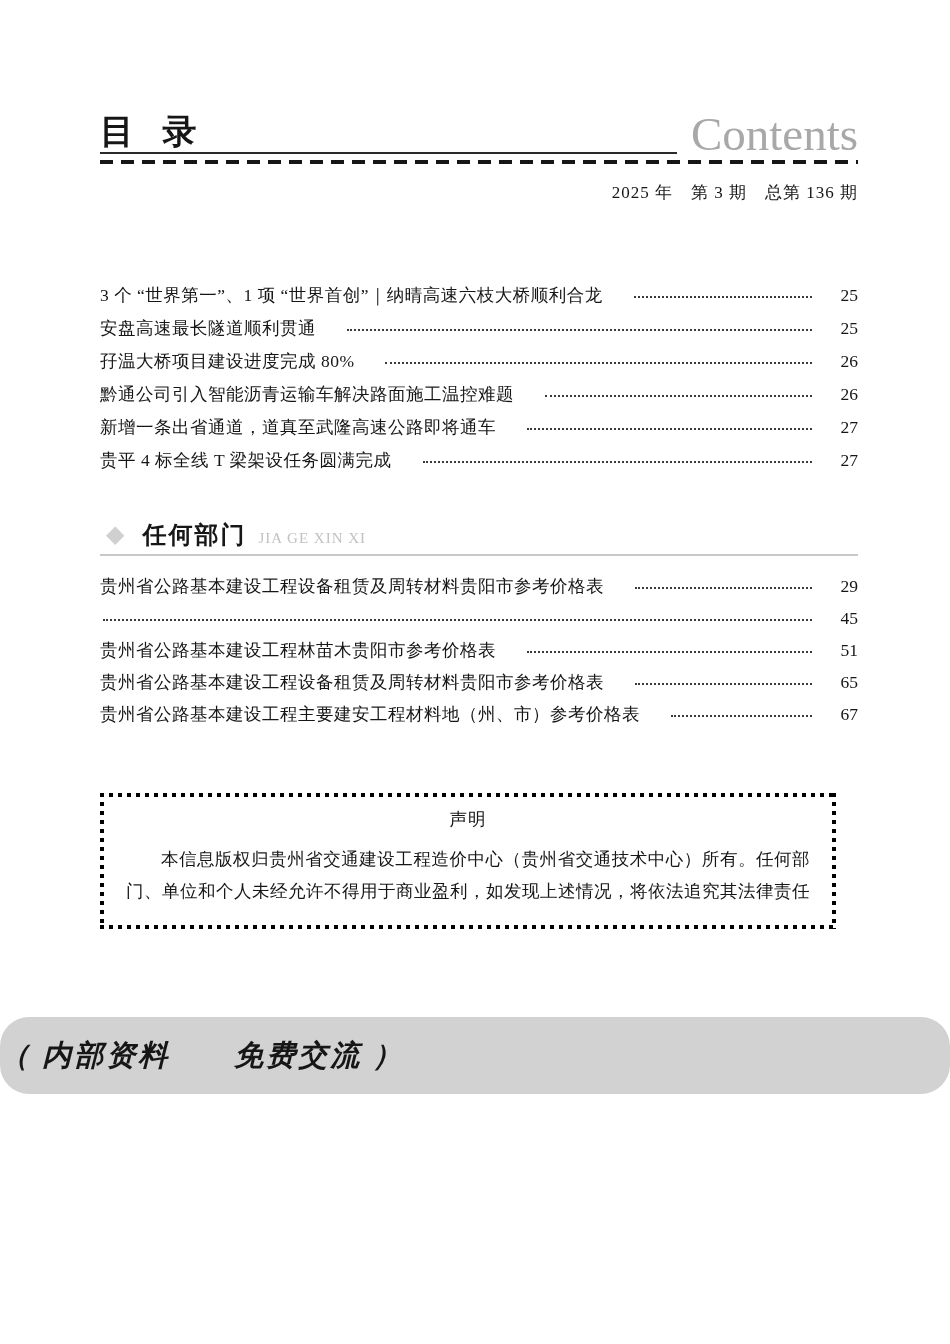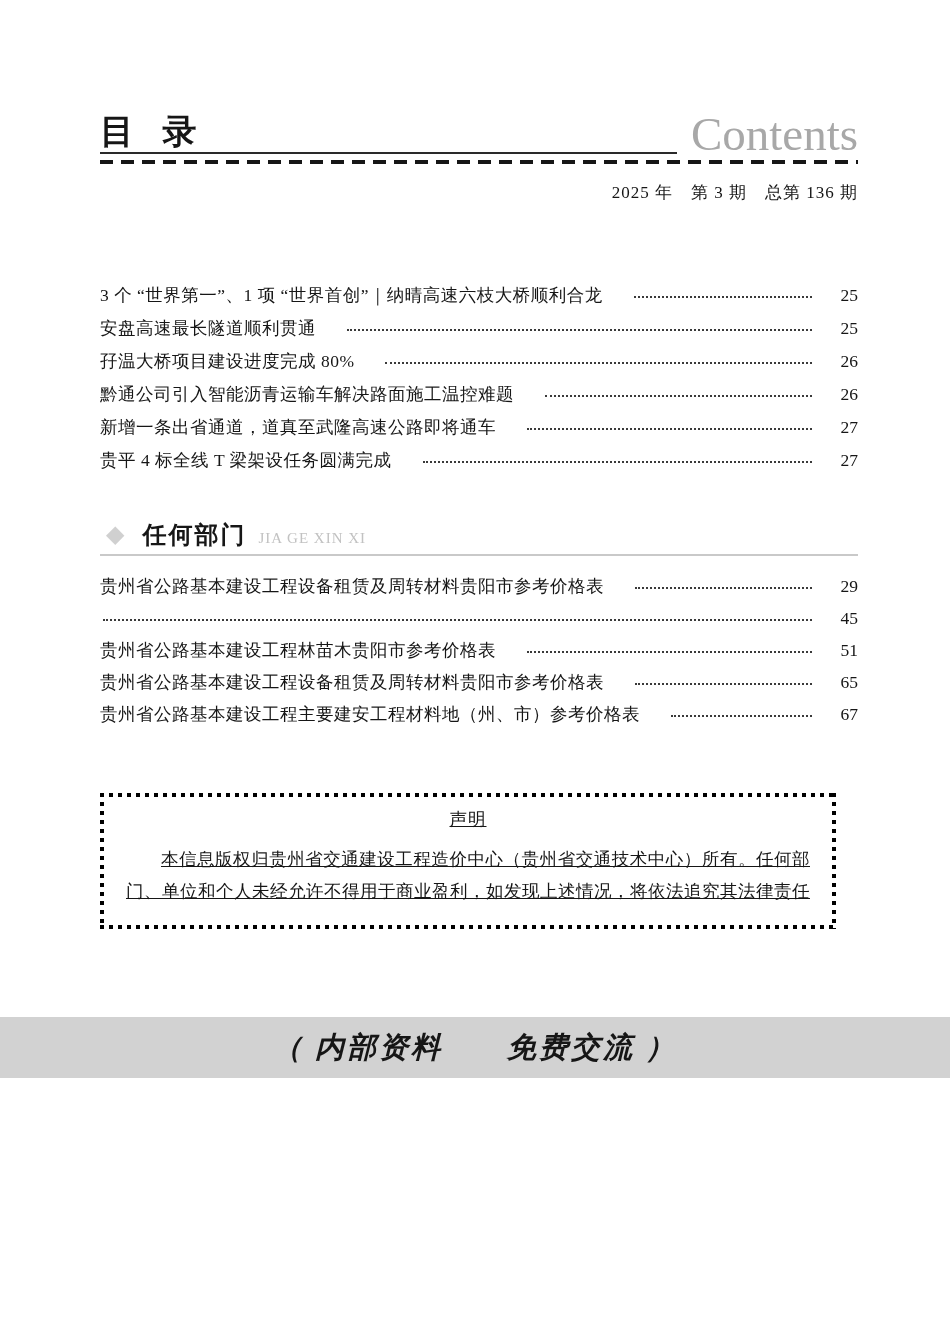--- a/index.html
+++ b/index.html
@@ -89,33 +89,32 @@
     position:relative;
     
     background-image:
       repeating-linear-gradient(to right,#000 0 4px,transparent 4px 9px),
       repeating-linear-gradient(to right,#000 0 4px,transparent 4px 9px),
       repeating-linear-gradient(to bottom,#000 0 4px,transparent 4px 9px),
       repeating-linear-gradient(to bottom,#000 0 4px,transparent 4px 9px);
     background-size:100% 4px,100% 4px,4px 100%,4px 100%;
     background-position:top left,bottom left,top left,top right;
     background-repeat:no-repeat;
-    text-decoration:underline;
   }
   .decl-title{text-align:center;font-size:17.5px;letter-spacing:1px;}
   .decl-body{
     margin-top:12px;font-size:17.5px;line-height:32px;
     text-indent:2em;letter-spacing:.5px;text-align:justify;
   }
 
   
   .banner{
-    position:absolute;left:0;right:0;top:1017px;height:61px;
+    position:absolute;left:0;right:0;top:1017px;height:77px;
     background:var(--banner-bg);
-    display:flex;align-items:center;justify-content:center;
+    display:flex;align-items:center;border-radius:29px;
   }
   .banner-text{
     font-size:29px;font-weight:600;font-style:italic;
     letter-spacing:3px;
     font-family:"Liberation Serif","DejaVu Serif",serif;
   }
 </style>
 </head>
 <body>
 

